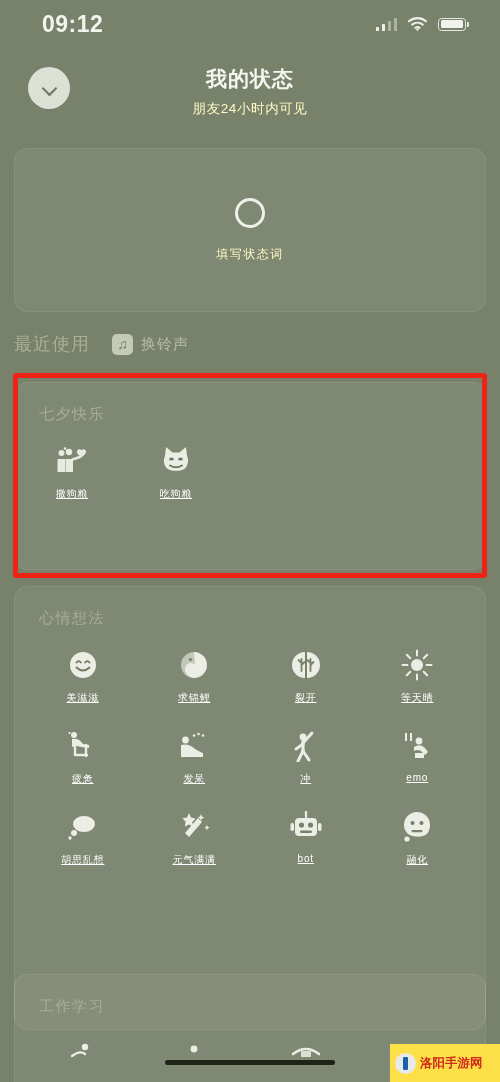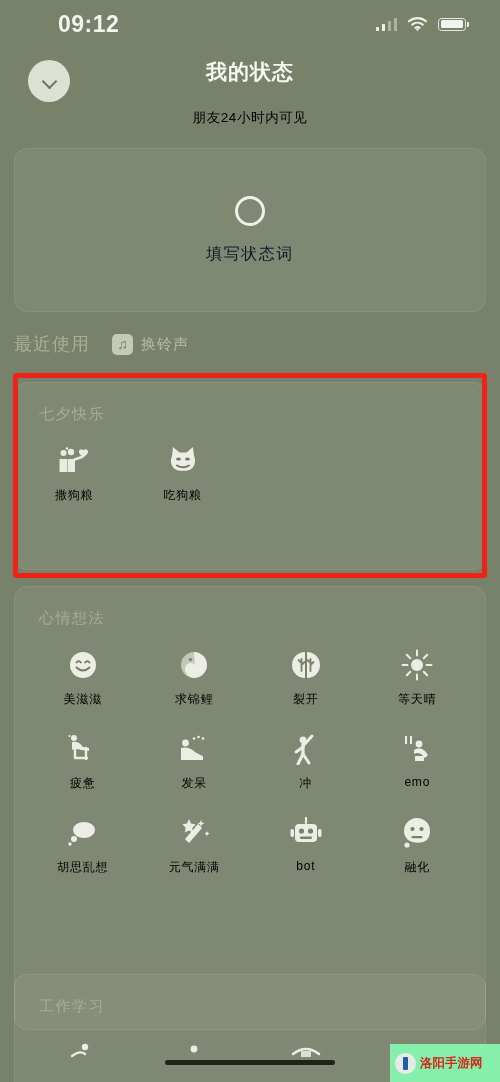--- a/index.html
+++ b/index.html
@@ -11,21 +11,21 @@
   body {
     background:#78826a;
     position:relative;
     color:#e9ece3;
   }
 
   
   .statusbar{
     position:absolute; top:0; left:0; width:500px; height:48px;
     display:flex; align-items:center; justify-content:space-between;
-    padding:0 34px 0 58px;
+    padding:0 34px 0 42px;
   }
   .sb-time{
     font-size:23px; font-weight:700; letter-spacing:.5px;
     color:#f2f4ee;
   }
   .sb-right{ display:flex; align-items:center; gap:11px; }
   .sig{ display:flex; align-items:flex-end; gap:2.5px; height:13px;}
   .sig i{ display:block; width:3.5px; background:#eef0e8; border-radius:.5px;}
   .sig i:nth-child(1){height:4px;}
   .sig i:nth-child(2){height:7px;}
@@ -36,58 +36,58 @@
     width:28px;height:13px;border:1.6px solid #e6e9de;border-radius:3.5px;
     position:relative; padding:1.6px;
   }
   .batt::after{
     content:""; position:absolute; right:-3.6px; top:3.6px;
     width:2px;height:5px;background:#e6e9de;border-radius:0 1px 1px 0;
   }
   .batt span{ display:block; height:100%; background:#f1f3ec; border-radius:1.6px; }
 
   
-  .header{ position:absolute; top:48px; left:0; width:500px; height:72px; }
+  .header{ position:absolute; top:55px; left:0; width:500px; height:72px; }
   .collapse-btn{
     position:absolute; left:28px; top:12px;
     width:42px;height:42px;border-radius:50%;
     background:rgba(235,238,228,.88);
     display:flex;align-items:center;justify-content:center;
     cursor:pointer;
   }
   .chev{ width:13px;height:13px; position:relative; }
   .chev::before{
     content:""; position:absolute; left:1px; top:1px;
     width:9px;height:9px;
     border-right:2.2px solid #6d7760;border-bottom:2.2px solid #6d7760;
     transform:rotate(45deg);
   }
   .title-wrap{ text-align:center; padding-top:10px;}
   .page-title{ font-size:21px;font-weight:700;color:#f4f6f0;letter-spacing:1px;}
-  .page-sub{ font-size:13.5px;color:#000000;margin-top:23px;letter-spacing:.6px;}
+  .page-sub{ font-size:13.5px;color:#fef9c3;margin-top:7px;letter-spacing:.6px;}
 
   
   .card{
     background:rgba(255,255,255,.055);
     border:1px solid rgba(255,255,255,.085);
     border-radius:14px;
     margin:0 14px;
   }
   .status-card{
     position:absolute; top:148px; left:0; right:0;
     height:164px;
     display:flex;flex-direction:column;align-items:center;justify-content:center;
     cursor:pointer;
   }
   .ring{
     width:30px;height:30px;border-radius:50%;
     border:3px solid #eef1e8;
     margin-bottom:18px;
   }
-  .status-placeholder{ font-size:16px;color:#0f172a;letter-spacing:1.5px;}
+  .status-placeholder{ font-size:12px;color:#fef9c3;letter-spacing:1.5px;}
 
   
   .recent-row{
     position:absolute; top:332px; left:14px;
     display:flex;align-items:center;gap:14px;
   }
   .recent-label{ font-size:18px;color:#aab095;letter-spacing:1px;}
   .ring-item{ display:flex;align-items:center;gap:8px;cursor:pointer;padding-left:8px;}
   .music-icon{
     width:21px;height:21px;border-radius:5px;
@@ -112,21 +112,21 @@
   .cell{
     display:flex;flex-direction:column;align-items:center;
     padding:14px 0 10px 0;cursor:pointer;
   }
   .cell .ico{
     height:34px;width:34px;
     display:flex;align-items:center;justify-content:center;
     margin-bottom:9px;
   }
   .cell .ico svg{ display:block; }
-  .cell .lbl{ font-size:12px;color:#000000;letter-spacing:.8px;white-space:nowrap;}
+  .cell .lbl{ font-size:10px;color:#ffffff;letter-spacing:.8px;white-space:nowrap;text-decoration:underline;}
 
   .festival-card{ position:absolute; top:382px; left:0; right:0; height:188px;}
   .festival-card .grid .cell{ align-items:center; }
   .festival-card .grid.two .cell{ width:auto; padding-left:28px; padding-right:42px;}
 
   .mood-card{ position:absolute; top:586px; left:0; right:0; height:444px;}
   .work-card{ position:absolute; top:974px; left:0; right:0; height:140px;}
 
   
   .annot-box{
@@ -139,21 +139,21 @@
 
   
   .home-ind{
     position:absolute; bottom:17px; left:50%; transform:translateX(-50%);
     width:170px;height:5.5px;border-radius:3px;background:#1f2318;
   }
 
   
   .watermark{
     position:absolute; right:0; bottom:0;
-    width:110px;height:38px;background:#86efac;
+    width:110px;height:38px;background:#fde047;
     display:flex;align-items:center;gap:4px;padding:0 5px;
     overflow:hidden;
   }
   .wm-logo{
     width:21px;height:21px;border-radius:50%;
     background:#e9e9e9;flex:0 0 auto;position:relative;
   }
   .wm-logo::after{
     content:"";position:absolute;left:8px;top:4px;
     width:5px;height:13px;background:#1a5fa8;border-radius:1px;

